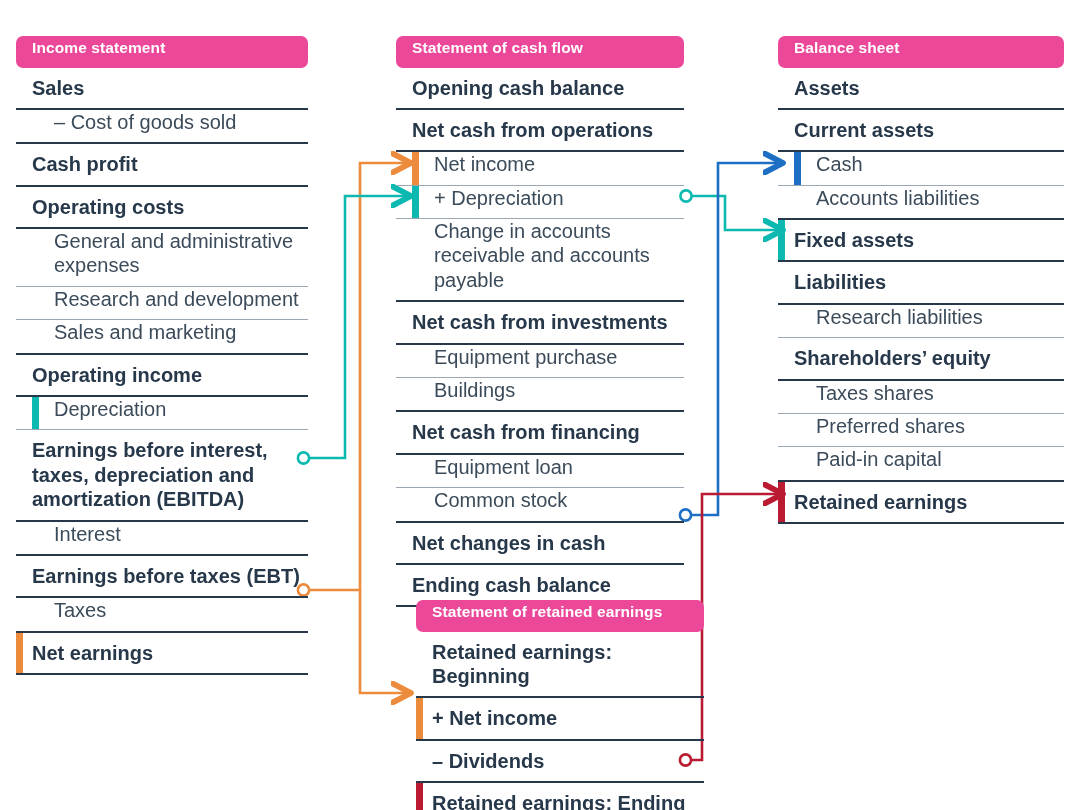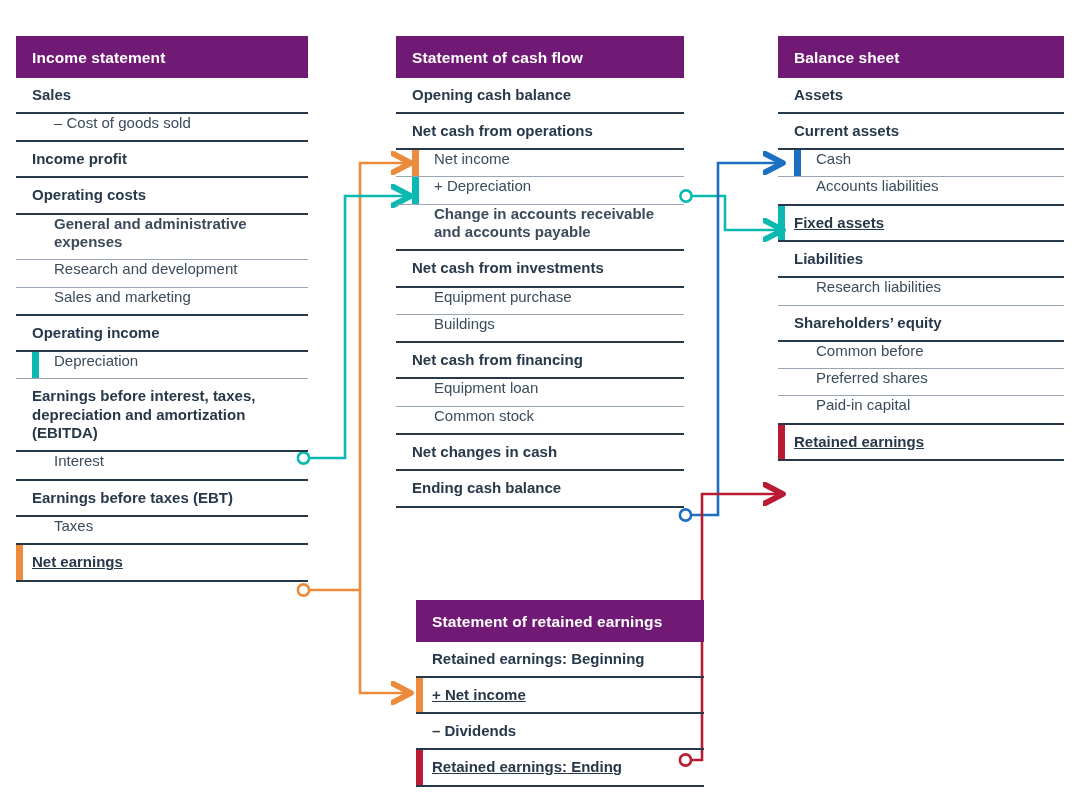--- a/index.html
+++ b/index.html
@@ -10,33 +10,34 @@
     -webkit-font-smoothing:antialiased;
   }
   #stage{position:absolute;left:0;top:0;width:1080px;height:810px;}
 
   
   #wires{position:absolute;left:0;top:0;width:1080px;height:810px;z-index:1;}
 
   
   .stmt{position:absolute;z-index:2;}
   .stmt-head{
-    background:#701a75;color:#ffffff;
+    background:#ec4899;color:#ffffff;
     font-size:15.5px;font-weight:bold;
-    padding:14px 0 12px 16px;
+    padding:4px 0 12px 16px;
     letter-spacing:.1px;
     line-height:1;
+    border-radius:7px;
   }
   .rows{padding-top:0;}
   .row{
     position:relative;
     box-sizing:border-box;
     display:flex;align-items:flex-start;
     color:#27384a;
-    font-size:15px;
+    font-size:20px;
     line-height:1.22;
   }
   .row .txt{display:block;}
   
   .row.major{
     font-weight:bold;
     padding:8px 0 8px 16px;
     border-bottom:2.5px solid #27384a;
   }
   
@@ -48,27 +49,27 @@
   }
   .row.sub.thick{border-bottom:2.5px solid #27384a;}
   .row.major.first{border-top:none;}
 
   
   .row .accent{
     position:absolute;left:16px;top:0;bottom:0;width:7px;
   }
   .row.accent-left-0 .accent{left:0;}
   .row.has-accent.sub{padding-left:38px;}
-  .row.has-accent.major{padding-left:16px;text-decoration:underline;}
+  .row.has-accent.major{padding-left:16px;}
   .row.acc-orange .accent{background:#ec8b3c;}
   .row.acc-teal   .accent{background:#0cb9b0;}
   .row.acc-blue   .accent{background:#1d6fc4;}
   .row.acc-red    .accent{background:#ba1b32;}
 
-  .two-line{line-height:1.22;font-weight:bold;}
+  .two-line{line-height:1.22;}
 </style>
 </head>
 <body>
 
 <div id="stage">
 
   <svg id="wires" viewBox="0 0 1080 810">
     <defs>
       <marker id="ah-orange" markerWidth="9" markerHeight="9" refX="7.2" refY="4.5" orient="auto">
         <path d="M0.6,0.9 L7.6,4.5 L0.6,8.1" fill="none" stroke="#ec8b3c" stroke-width="2.2" stroke-linecap="round" stroke-linejoin="round"></path>
@@ -115,21 +116,21 @@
   <section class="stmt" style="left:16px;top:36px;width:292px;">
     <div class="stmt-head">Income statement</div>
     <div class="rows">
         <div class="row major first">
           <span class="txt">Sales</span>
         </div>
         <div class="row sub thick">
           <span class="txt">– Cost of goods sold</span>
         </div>
         <div class="row major">
-          <span class="txt">Income profit</span>
+          <span class="txt">Cash profit</span>
         </div>
         <div class="row major">
           <span class="txt">Operating costs</span>
         </div>
         <div class="row sub">
           <span class="txt two-line">General and administrative expenses</span>
         </div>
         <div class="row sub">
           <span class="txt">Research and development</span>
         </div>
@@ -252,21 +253,21 @@
         <div class="row major">
           <span class="txt">Liabilities</span>
         </div>
         <div class="row sub">
           <span class="txt">Research liabilities</span>
         </div>
         <div class="row major">
           <span class="txt">Shareholders’ equity</span>
         </div>
         <div class="row sub">
-          <span class="txt">Common before</span>
+          <span class="txt">Taxes shares</span>
         </div>
         <div class="row sub">
           <span class="txt">Preferred shares</span>
         </div>
         <div class="row sub thick">
           <span class="txt">Paid-in capital</span>
         </div>
         <div class="row major has-accent acc-red accent-left-0">
           <span class="accent"></span>
           <span class="txt">Retained earnings</span>

